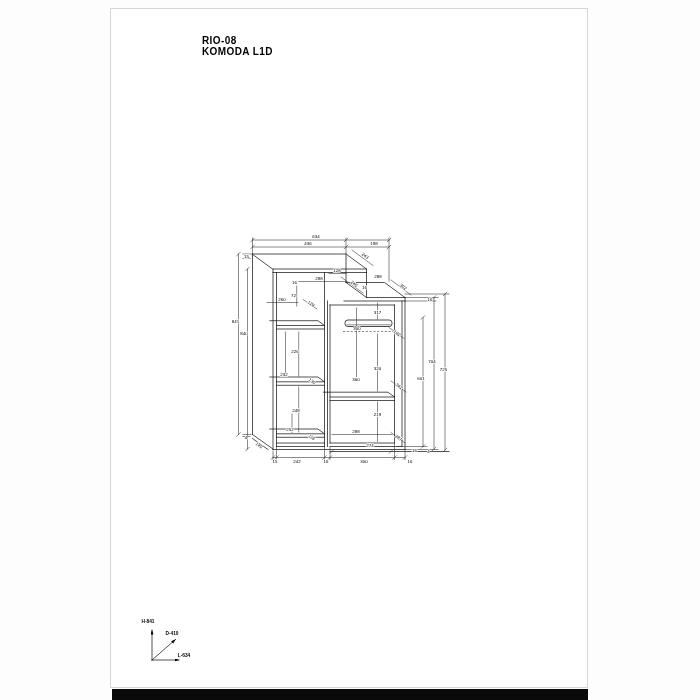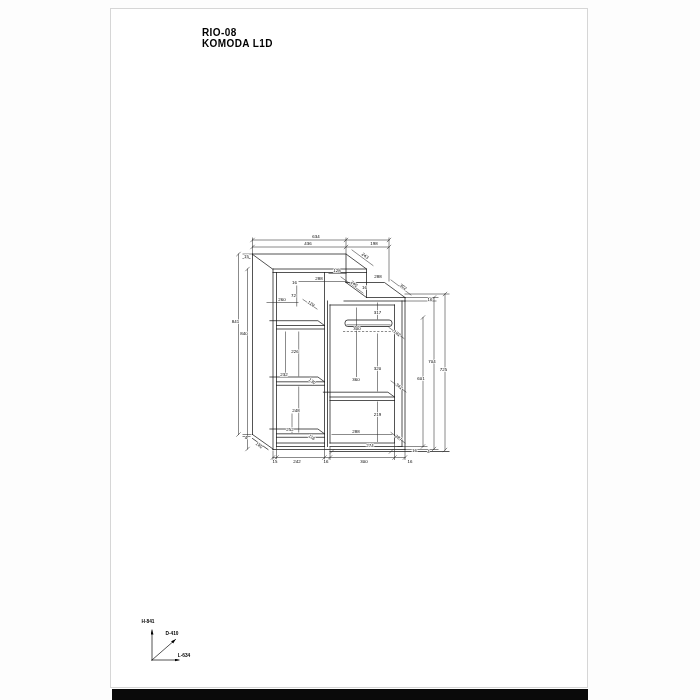--- a/index.html
+++ b/index.html
@@ -1,21 +1,21 @@
 <!DOCTYPE html>
 <html><head>
 <meta charset="utf-8">
 <style>
   html,body{margin:0;padding:0;background:#fdfdfd;}
   #stage{position:relative;width:700px;height:700px;background:#fdfdfd;overflow:hidden;
          font-family:"Liberation Sans",sans-serif;}
   #page{position:absolute;left:110px;top:8px;width:478px;height:680px;background:#ffffff;
         border:1px solid #d6d6d6;box-sizing:border-box;}
   #bottom-bar{position:absolute;left:112px;top:689px;width:476px;height:11px;background:#0a0a0a;}
-  #title-block{position:absolute;left:202px;top:28px;color:#000;}
+  #title-block{position:absolute;left:202px;top:36px;color:#000;}
   #title-block .t{font-size:10px;font-weight:bold;letter-spacing:.4px;line-height:10.5px;}
   svg{position:absolute;left:0;top:0;}
   svg path, svg rect{vector-effect:non-scaling-stroke;}
   .ln{stroke:#1a1a1a;stroke-width:.75;fill:none;stroke-linecap:square;}
   .thin{stroke:#2a2a2a;stroke-width:.55;fill:none;stroke-linecap:square;}
   .dash{stroke:#2a2a2a;stroke-width:.55;fill:none;stroke-dasharray:2.2 1.6;}
   #dim-labels text, #axis-labels text{
     font-family:"Liberation Sans",sans-serif;font-size:4.4px;fill:#000;
     text-anchor:middle;dominant-baseline:middle;
     paint-order:stroke fill;stroke:#ffffff;stroke-width:1.4px;stroke-linejoin:round;}

